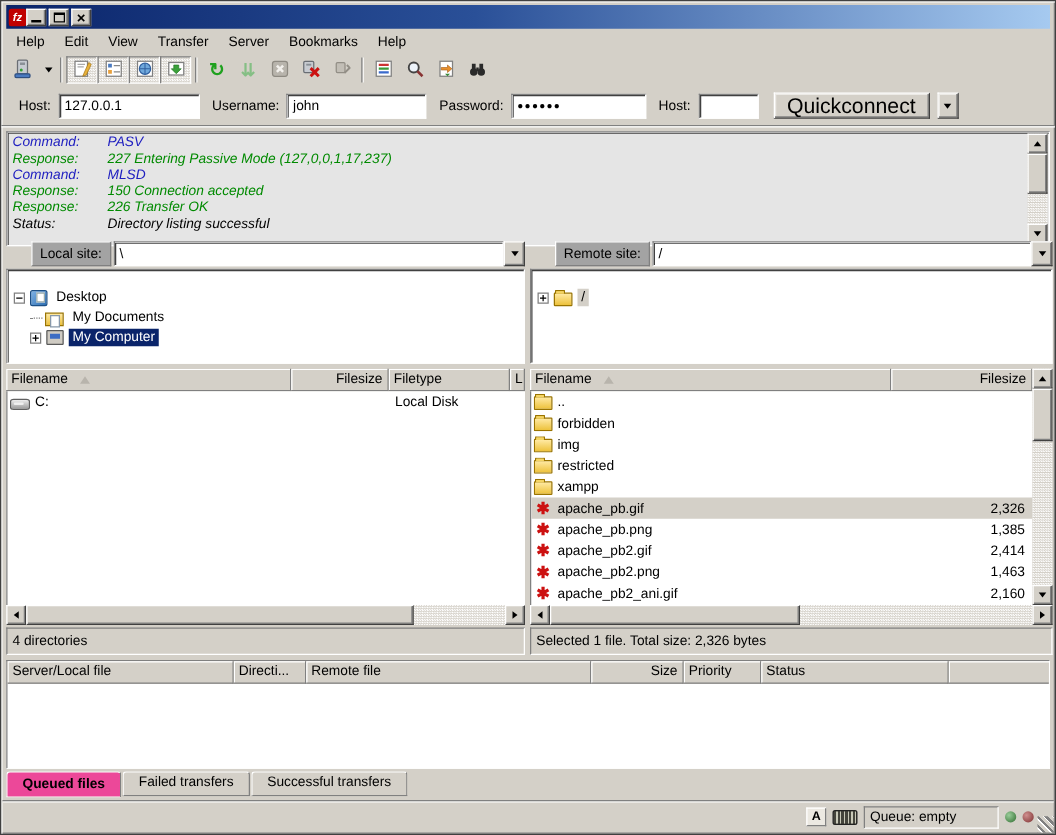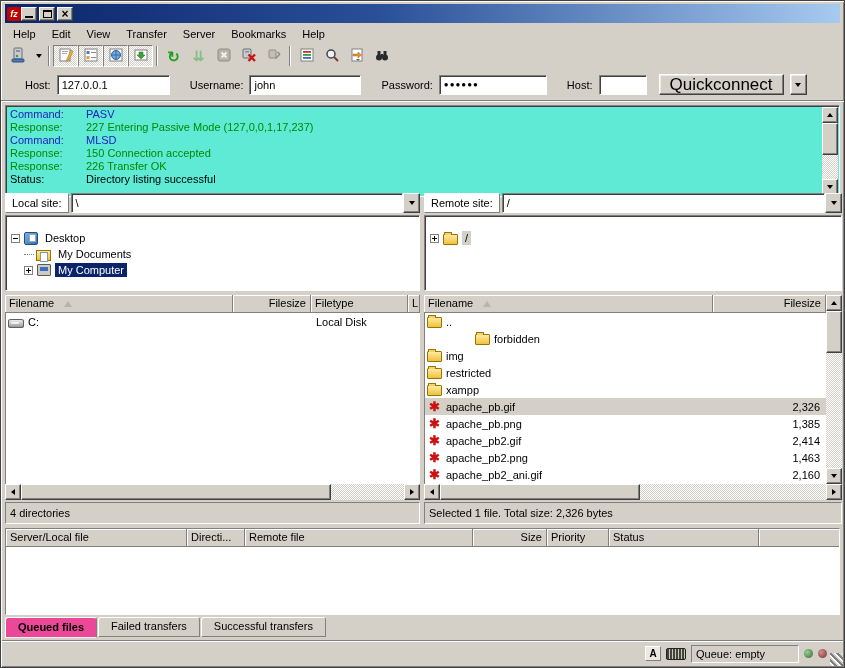--- a/index.html
+++ b/index.html
@@ -36,59 +36,59 @@
   .tb.pressed { border-color:#808080 #fff #fff #808080;
     background-image:conic-gradient(#fff 0 25%, #D4D0C8 0 50%, #fff 0 75%, #D4D0C8 0);
     background-size:2px 2px; }
   .tb-caret { width:13px; height:22px; display:flex; align-items:center; justify-content:center; }
   .tsep { width:2px; height:20px; margin:0 3px; border-left:1px solid #808080; border-right:1px solid #fff; }
   .glyph-green { color:#1FA11F; font-weight:bold; font-size:15px; line-height:15px; }
   .glyph-green-dim { color:#85BF85; font-weight:bold; font-size:14px; line-height:14px; }
 
   
   .qc { position:absolute; top:69px; left:4px; right:4px; height:29px; display:flex; align-items:center; gap:6px; padding-left:6px; }
-  .qc label { margin-left:14px; }
+  .qc label { margin-left:4px; }
   .field { background:#fff; border:1px solid; border-color:#808080 #fff #fff #808080;
     box-shadow: inset 1px 1px 0 #404040; height:20px; line-height:18px; padding:0 4px; font-size:11px;
     font-family:"Liberation Sans", sans-serif; }
   .qc-host { width:113px; } .qc-user { width:112px; } .qc-pass { width:108px; font-size:8px; letter-spacing:1px; line-height:17px;} .qc-port { width:48px; }
   .btn { background:#D4D0C8; border:1px solid; border-color:#fff #404040 #404040 #fff;
     box-shadow: inset -1px -1px 0 #808080, inset 1px 1px 0 #ECEAE6; height:21px; padding:0 10px; font-size:17px;
     font-family:"Liberation Sans", sans-serif; }
   .btn-caret { width:17px; padding:0; display:flex; align-items:center; justify-content:center; }
   .tri-d { width:0; height:0; border-left:3px solid transparent; border-right:3px solid transparent; border-top:4px solid #000; }
   .tri-u { width:0; height:0; border-left:3px solid transparent; border-right:3px solid transparent; border-bottom:4px solid #000; }
   .tri-l { width:0; height:0; border-top:3px solid transparent; border-bottom:3px solid transparent; border-right:4px solid #000; }
   .tri-r { width:0; height:0; border-top:3px solid transparent; border-bottom:3px solid transparent; border-left:4px solid #000; }
 
   .hdiv { position:absolute; top:99px; left:0; right:0; height:2px; border-top:1px solid #808080; border-bottom:1px solid #fff; }
 
   
-  .log { position:absolute; top:104px; left:4px; right:4px; height:92px; background:#5eead4;
-    border:1px solid; border-color:#808080 #fff #fff #808080; box-shadow: inset 1px 1px 0 #404040; }
+  .log { position:absolute; top:104px; left:4px; right:4px; height:92px; background:#e5e5e5;
+    border:1px solid; border-color:#808080 #fff #fff #808080; box-shadow: inset 1px 1px 0 #404040; font-style: italic; }
   .log-lines { position:absolute; top:2px; left:2px; right:18px; bottom:2px; overflow:hidden; }
   .log-line { display:flex; height:13px; line-height:13px; white-space:nowrap; }
   .log-label { width:78px; padding-left:2px; flex:none; }
   .c-cmd { color:#2020C0; } .c-resp { color:#008A00; } .c-status { color:#000; }
 
   
   .sb-v { position:absolute; width:16px; background-image:conic-gradient(#fff 0 25%, #D4D0C8 0 50%, #fff 0 75%, #D4D0C8 0); background-size:2px 2px; }
   .sb-h { position:absolute; height:16px; background-image:conic-gradient(#fff 0 25%, #D4D0C8 0 50%, #fff 0 75%, #D4D0C8 0); background-size:2px 2px; }
   .sb-btn { position:absolute; width:16px; height:16px; background:#D4D0C8;
     border:1px solid; border-color:#fff #404040 #404040 #fff; box-shadow: inset -1px -1px 0 #808080;
     display:flex; align-items:center; justify-content:center; }
   .sb-thumb { position:absolute; background:#D4D0C8; border:1px solid; border-color:#fff #404040 #404040 #fff; box-shadow: inset -1px -1px 0 #808080; }
 
   
   .pane { position:absolute; top:190px; height:333px; }
   .pane-local { left:4px; width:415px; }
   .pane-remote { left:423px; width:418px; }
   .site-row { position:absolute; top:2px; left:0; right:0; height:20px; display:flex; }
-  .site-label { background:#ffffff; border:1px solid; border-color:#fff #808080 #808080 #fff;
-    padding:0 6px; line-height:18px; flex:none; }
+  .site-label { background:#a3a3a3; border:1px solid; border-color:#fff #808080 #808080 #fff;
+    padding:0 6px; line-height:18px; flex:none;margin-left:20px; }
   .combo { flex:1; display:flex; margin-left:2px; }
   .combo-input { flex:1; background:#fff; border:1px solid; border-color:#808080 #fff #fff #808080;
     box-shadow: inset 1px 1px 0 #404040; line-height:18px; padding:0 4px; }
   .combo-btn { width:17px; background:#D4D0C8; border:1px solid; border-color:#fff #404040 #404040 #fff;
     box-shadow: inset -1px -1px 0 #808080; display:flex; align-items:center; justify-content:center; }
 
   .tree { position:absolute; top:24px; left:0; right:0; height:76px; background:#fff;
     border:1px solid; border-color:#808080 #fff #fff #808080; box-shadow: inset 1px 1px 0 #404040;
     padding-top:14px; overflow:hidden; }
   .tree-row { display:flex; align-items:center; height:16px; white-space:nowrap; }
@@ -438,21 +438,21 @@
     </div>
     <div class="list-body" style="width:402px; height:171px;">
       <div class="frow">
           <span class="fname" style="flex:1;">
             <span class="icon icon-folder"></span>
             <span>..</span>
           </span>
           <span class="fsize" style="width:104px;"></span>
         </div>
       <div class="frow">
-          <span class="fname" style="flex:1;margin-left:48px;">
+          <span class="fname" style="flex:1;">
             <span class="icon icon-folder"></span>
             <span>forbidden</span>
           </span>
           <span class="fsize" style="width:104px;"></span>
         </div>
       <div class="frow">
           <span class="fname" style="flex:1;">
             <span class="icon icon-folder"></span>
             <span>img</span>
           </span>

